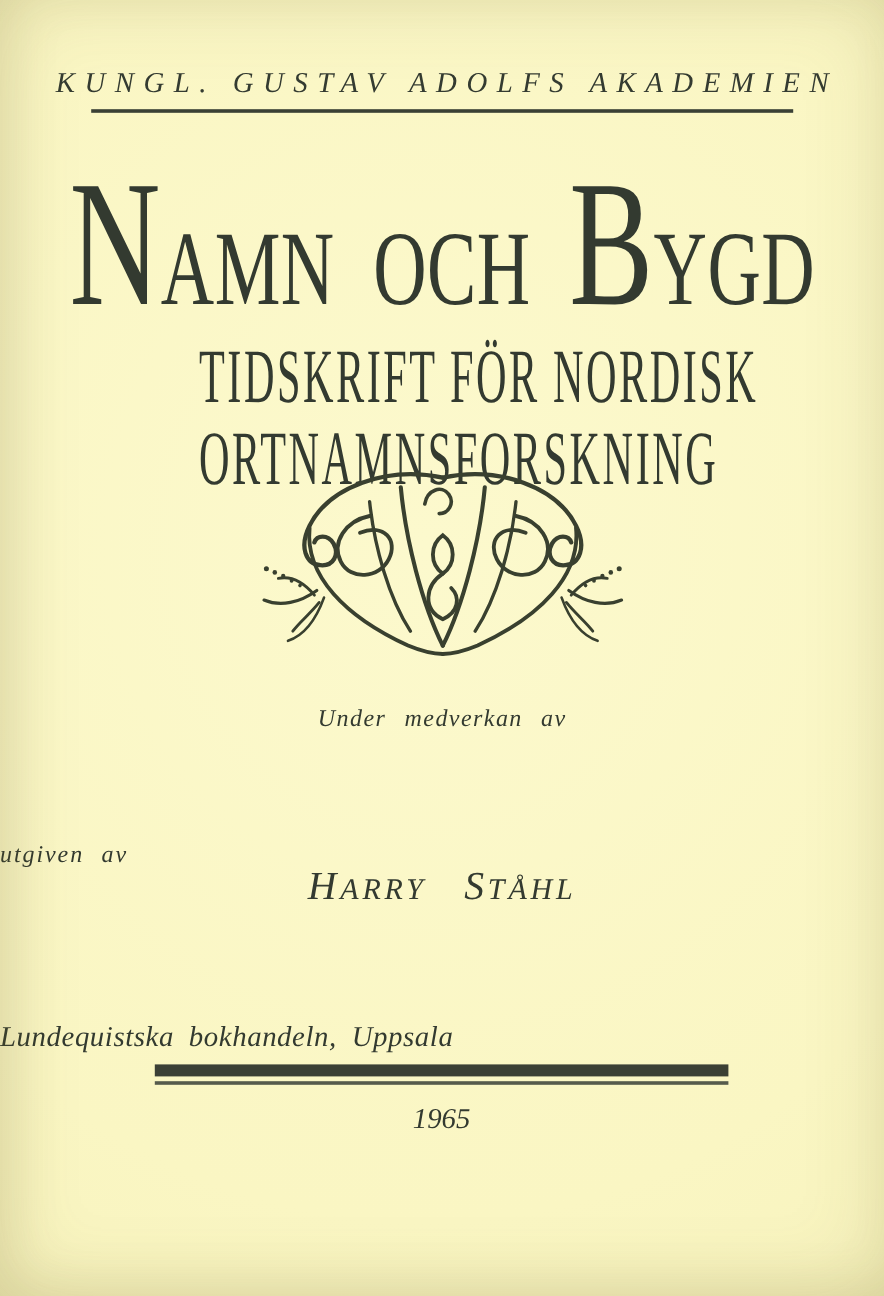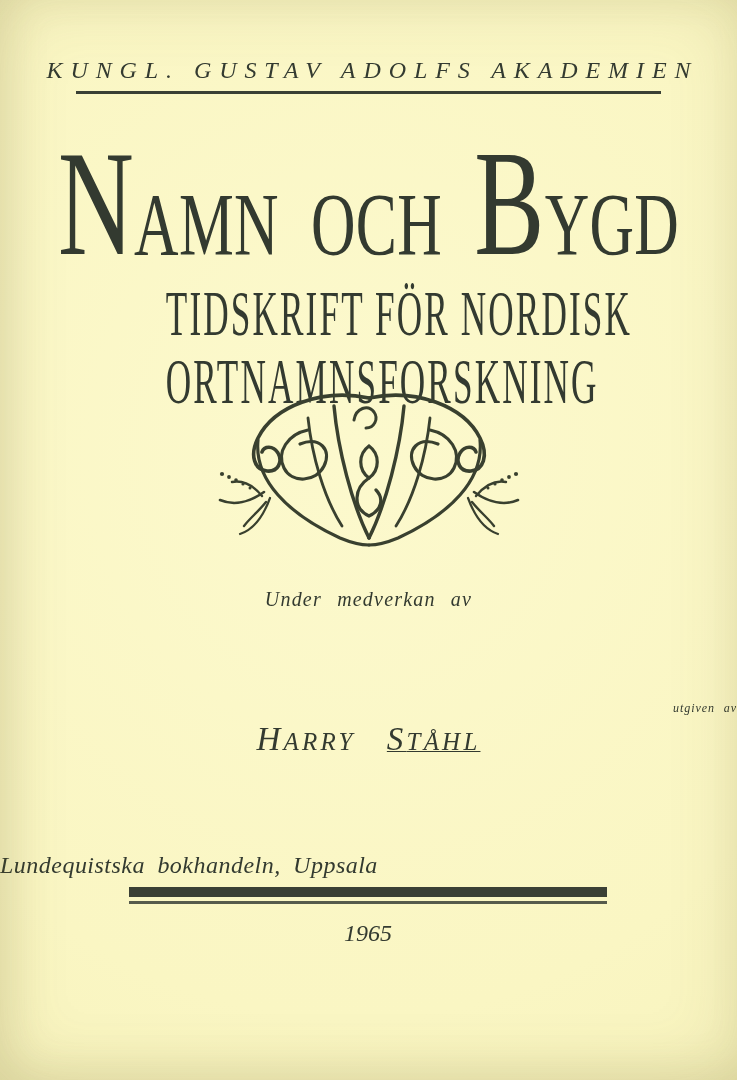--- a/index.html
+++ b/index.html
@@ -61,30 +61,30 @@
     font-style:italic;font-size:20px;letter-spacing:.06em;word-spacing:.45em;margin-top:17px;
   }
   .names{
     position:absolute;top:600px;left:0;width:100%;text-align:center;
     font-style:italic;font-size:24px;line-height:31px;
     letter-spacing:.015em;word-spacing:.22em;white-space:nowrap;
   }
 
   
   .utgiven{
-    position:absolute;top:701px;left:0;width:100%;text-align:right;
-    font-style:italic;font-size:12px;letter-spacing:.08em;word-spacing:.4em;
+    position:absolute;top:701px;left:0;width:100%;text-align:left;
+    font-style:italic;font-size:20px;letter-spacing:.08em;word-spacing:.4em;
   }
   .editor{
     position:absolute;top:721px;left:0;width:100%;text-align:center;
     font-style:italic;letter-spacing:.2em;white-space:nowrap;
   }
   .editor .big{font-size:33px;}
   .editor .small{font-size:25px;}
-  .editor .word+.word{margin-left:24px;text-decoration:underline;}
+  .editor .word+.word{margin-left:24px;}
 
   
   .publisher{
     position:absolute;top:852px;left:0;width:100%;text-align:left;
     font-style:italic;font-size:24px;letter-spacing:.02em;word-spacing:.25em;
   }
   .rule-thick{position:absolute;top:887px;left:129px;width:478px;height:10px;background:#3b4035;}
   .rule-thin{position:absolute;top:901px;left:129px;width:478px;height:3px;background:#565b4c;}
   .issue-row{
     position:absolute;top:916px;left:129px;width:478px;height:34px;

